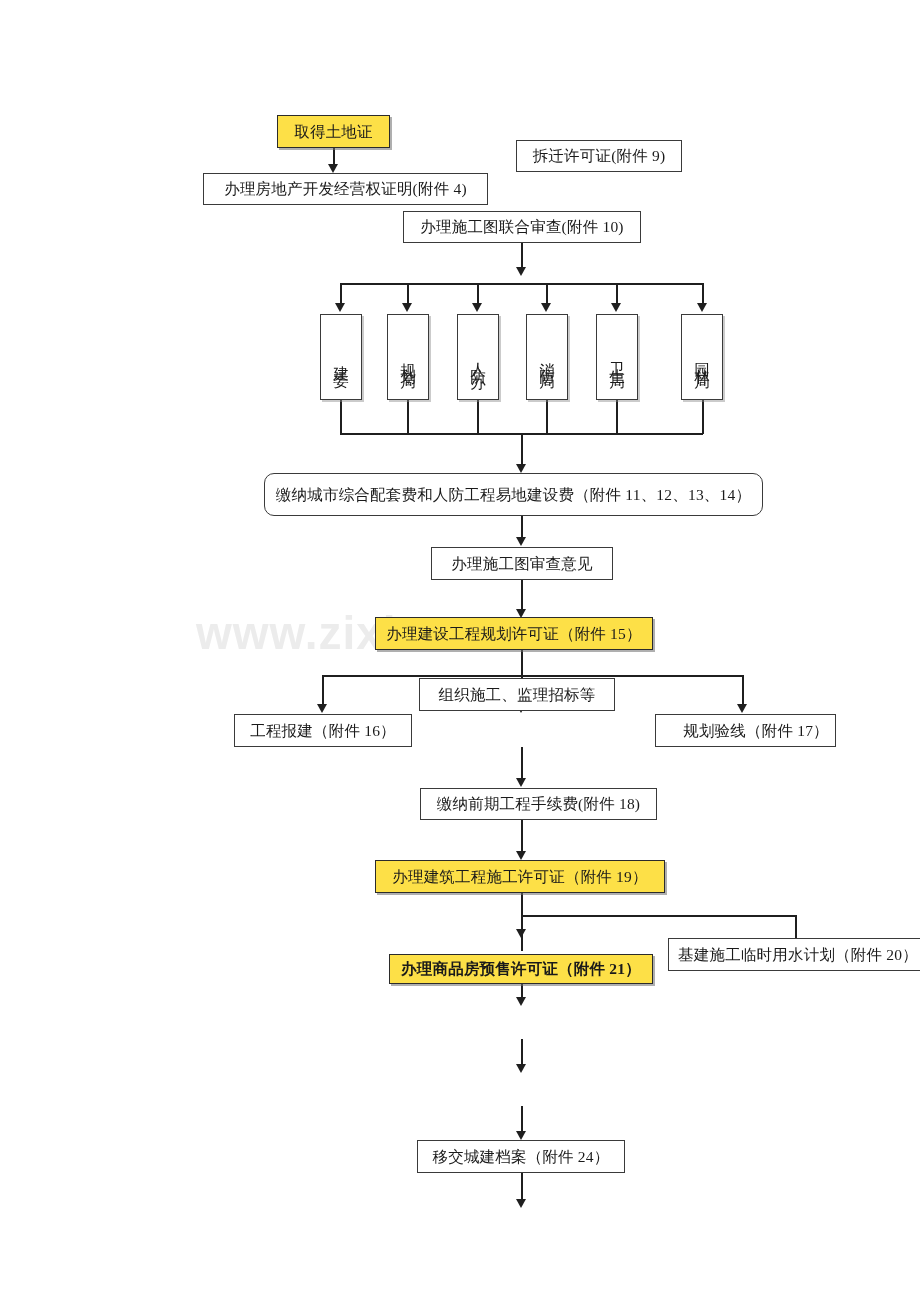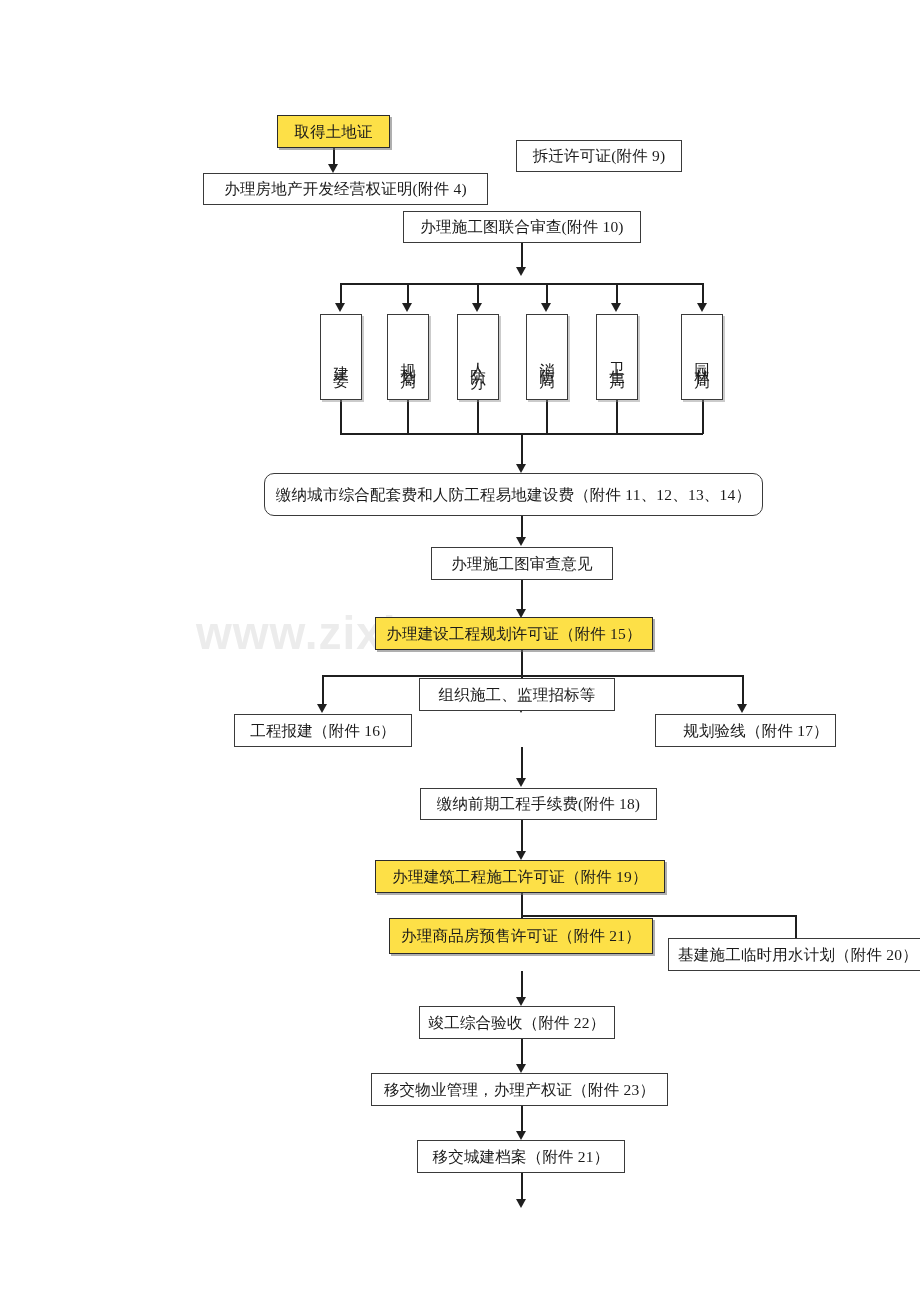--- a/index.html
+++ b/index.html
@@ -178,35 +178,33 @@
 
   <div class="node yellow" style="left:375px;top:860px;width:290px;height:33px;">办理建筑工程施工许可证（附件 19）</div>
 
   <div class="ln vl" style="left:521px;top:893px;height:58px;"></div>
   <div class="arrow" style="left:516px;top:929px;"></div>
 
   <div class="ln hl" style="left:521px;top:915px;width:275px;"></div>
   <div class="ln vl" style="left:795px;top:915px;height:26px;"></div>
   <div class="arrow" style="left:790px;top:939px;"></div>
 
-  <div class="node yellow" style="left:389px;top:918px;width:264px;height:36px;">办理商品房预售许可证（附件 21）</div>
+  <div class="node yellow" style="left:389px;top:954px;width:264px;height:30px;font-weight:bold;">办理商品房预售许可证（附件 21）</div>
 
   <div class="node" style="left:668px;top:938px;width:260px;height:33px;">基建施工临时用水计划（附件 20）</div>
 
   <div class="ln vl" style="left:521px;top:971px;height:27px;"></div>
   <div class="arrow" style="left:516px;top:997px;"></div>
 
-  <div class="node" style="left:419px;top:1006px;width:196px;height:33px;">竣工综合验收（附件 22）</div>
 
   <div class="ln vl" style="left:521px;top:1039px;height:26px;"></div>
   <div class="arrow" style="left:516px;top:1064px;"></div>
 
-  <div class="node" style="left:371px;top:1073px;width:297px;height:33px;">移交物业管理，办理产权证（附件 23）</div>
 
   <div class="ln vl" style="left:521px;top:1106px;height:26px;"></div>
   <div class="arrow" style="left:516px;top:1131px;"></div>
 
-  <div class="node" style="left:417px;top:1140px;width:208px;height:33px;">移交城建档案（附件 21）</div>
+  <div class="node" style="left:417px;top:1140px;width:208px;height:33px;">移交城建档案（附件 24）</div>
 
   <div class="ln vl" style="left:521px;top:1173px;height:27px;"></div>
   <div class="arrow" style="left:516px;top:1199px;"></div>
 
 </div>
 
 </body></html>

